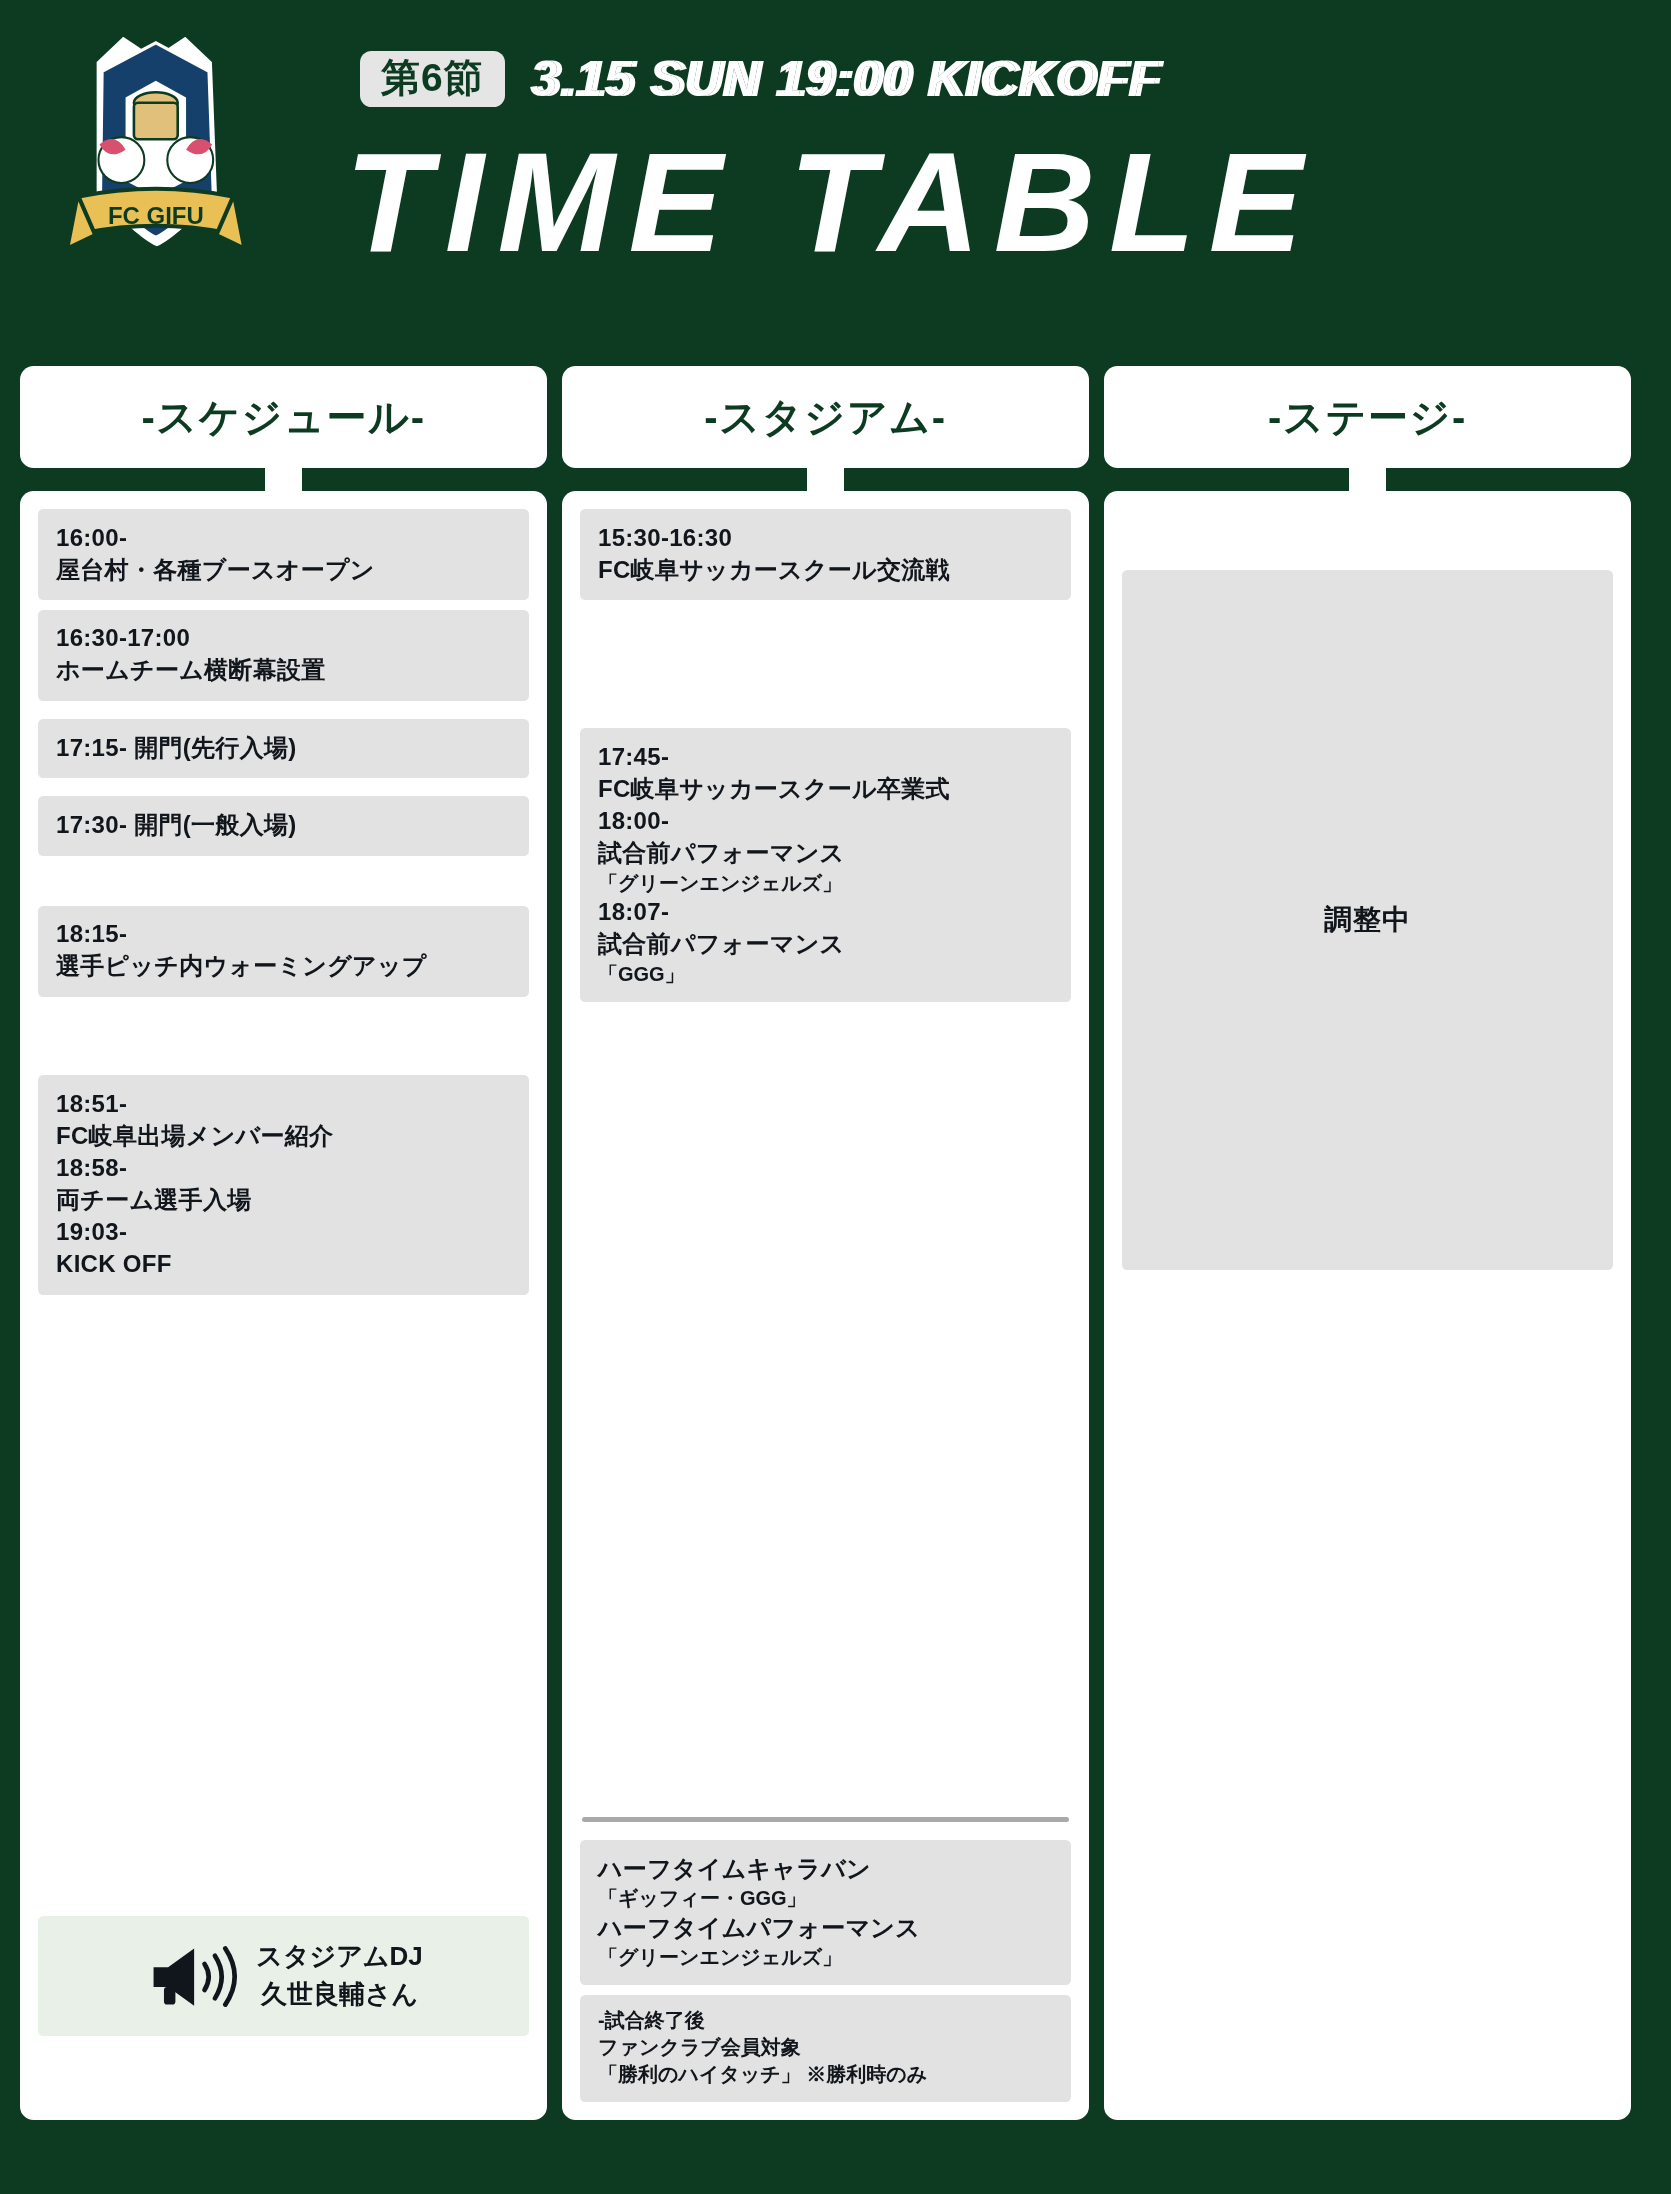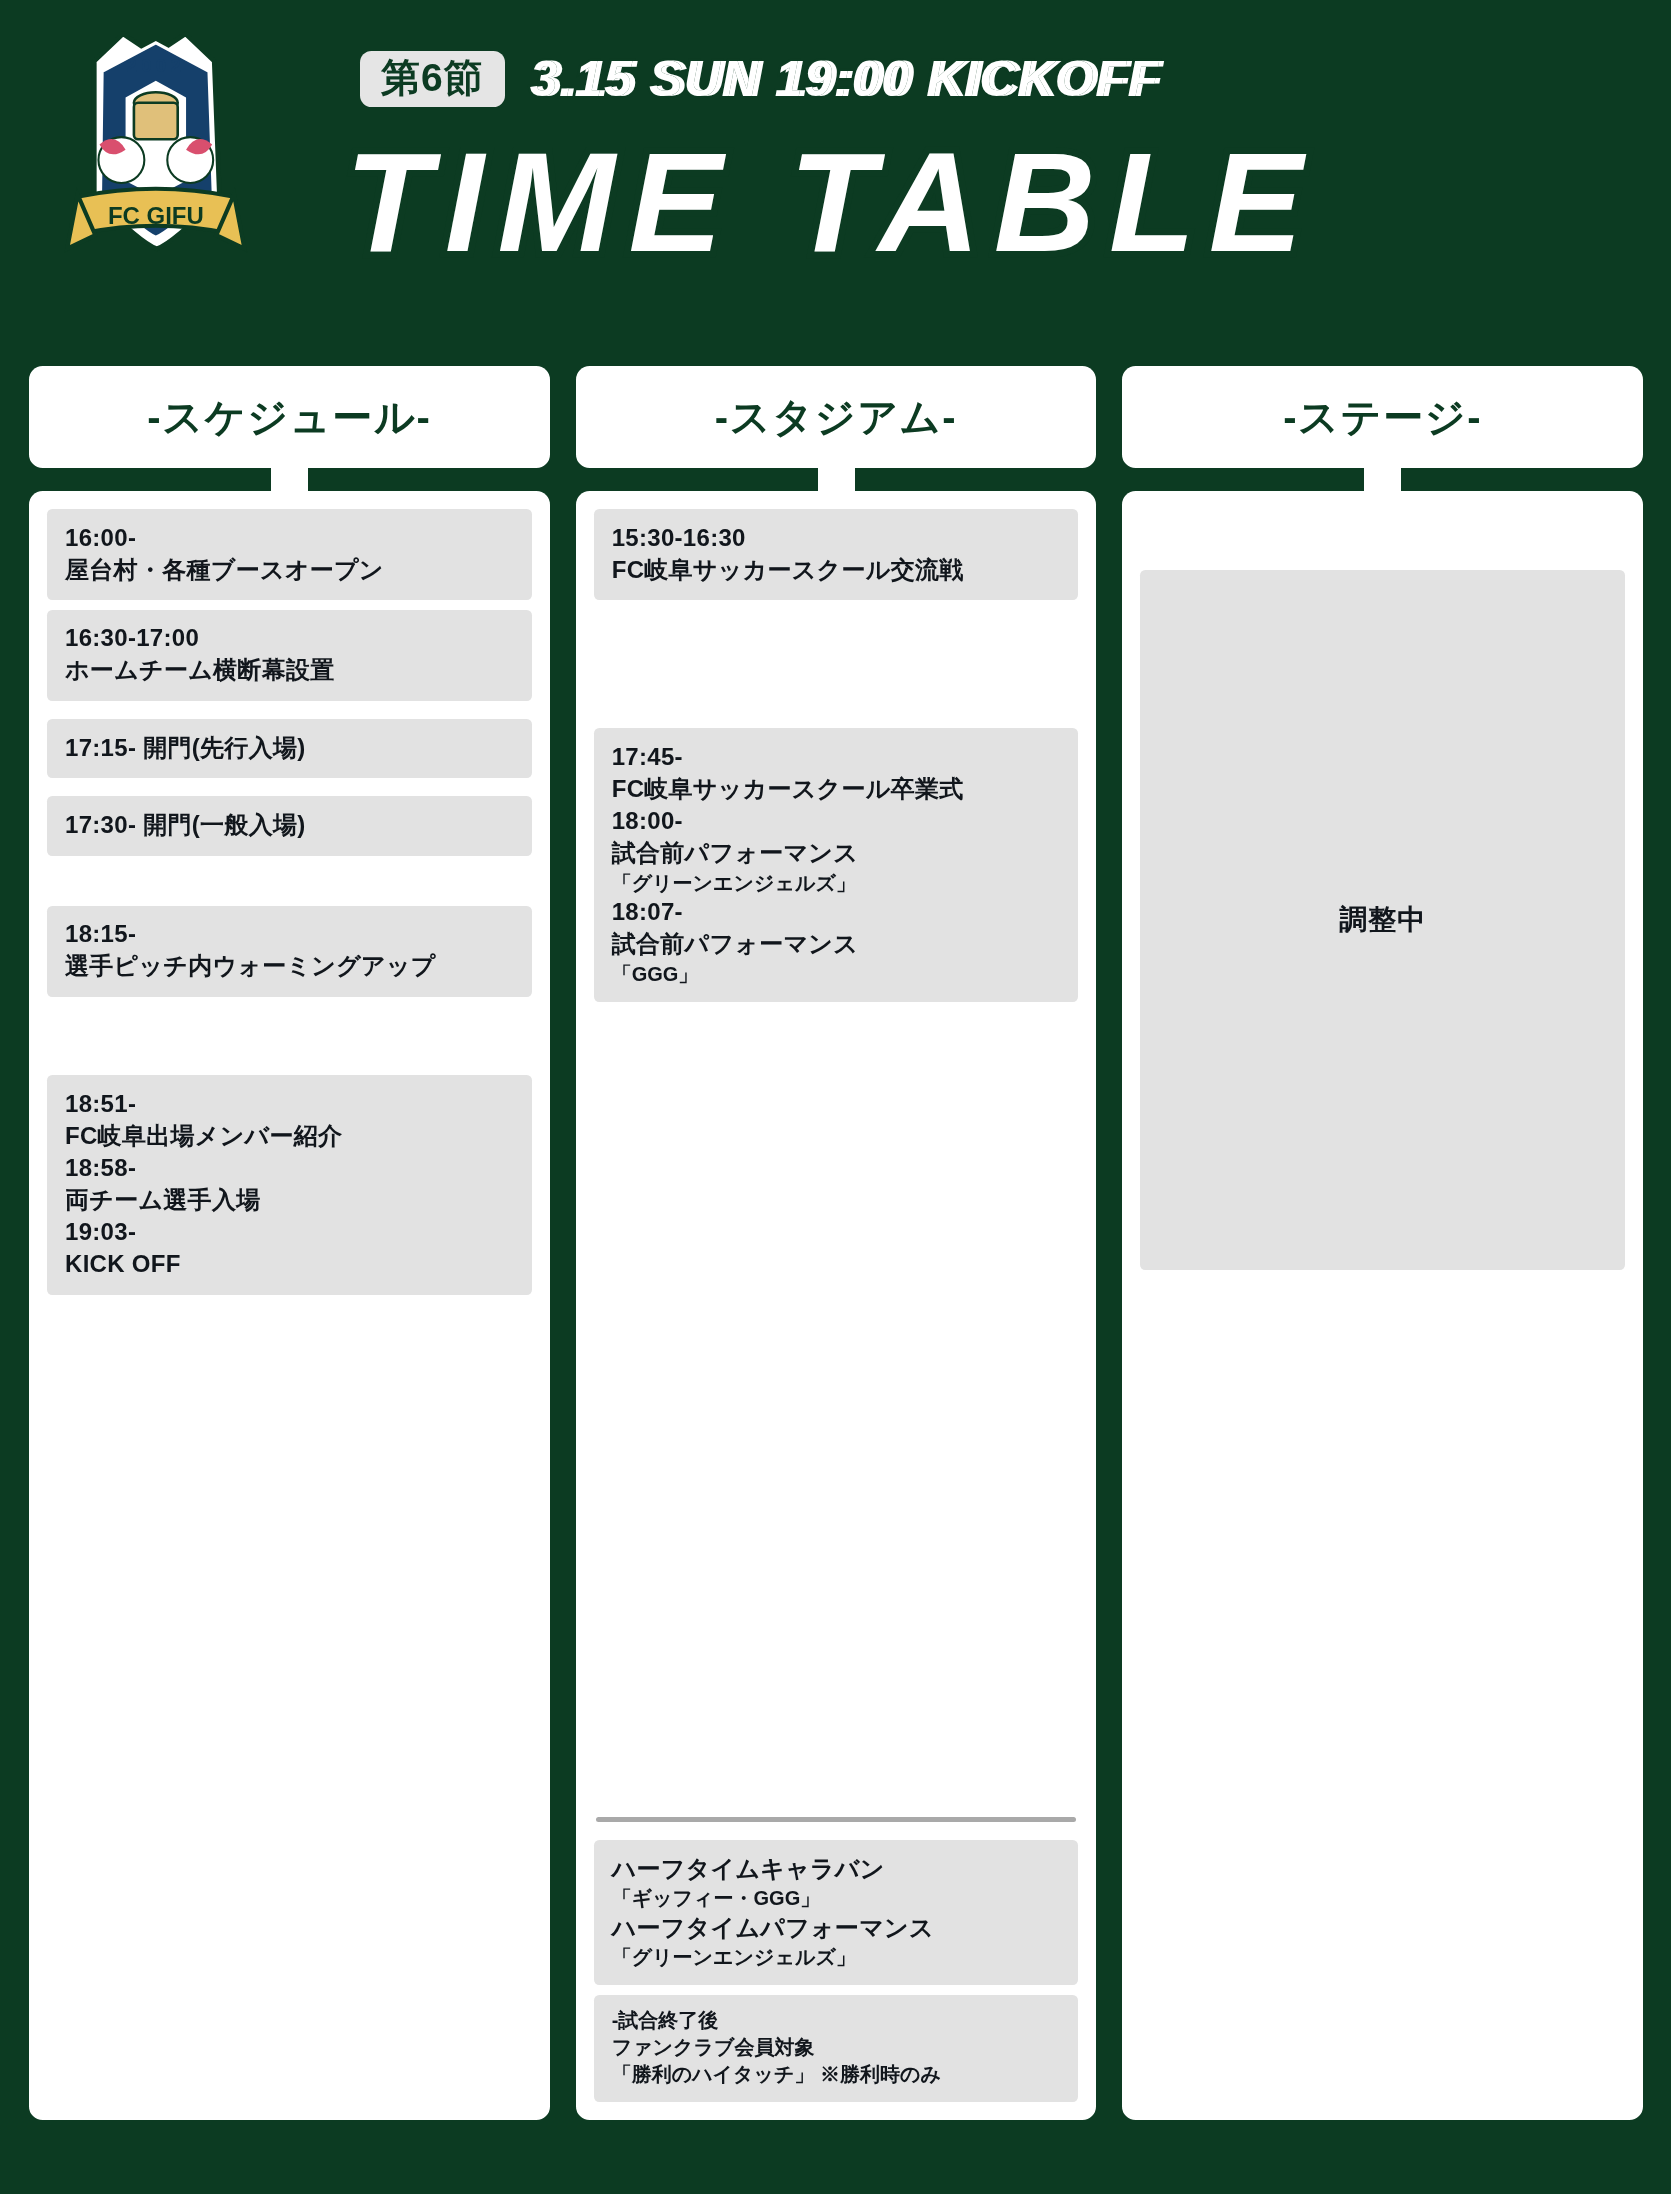--- a/index.html
+++ b/index.html
@@ -70,23 +70,23 @@
     letter-spacing: 13.6px;
     line-height: 1;
     white-space: nowrap;
     -webkit-text-stroke: 13.6px #0c3b22;
     paint-order: stroke fill;
   }
 
   
   .cols {
     position: relative;
-    padding: 0 29px;
-    display: flex;
-    gap: 26px;
+    padding: 0 20px;
+    display: flex;
+    gap: 15px;
     align-items: flex-start;
   }
   .col {
     position: relative;
   }
   .col-schedule { width: 527px; }
   .col-stadium  { width: 527px; }
   .col-stage    { width: 527px; }
 
   .col-head {
@@ -267,20 +267,37 @@
 
       <div class="block">
         <div class="t">18:51-
 FC岐阜出場メンバー紹介
 18:58-
 両チーム選手入場
 19:03-
 KICK OFF</div>
       </div>
 
+      <div class="abs-bottom-group" style="bottom:84px;">
+        <div class="dj-block">
+          <div class="dj-icon">
+            <svg viewBox="0 0 180 150" xmlns="http://www.w3.org/2000/svg">
+              <path d="M18 58 L18 96 L46 96 L96 132 L96 22 L46 58 Z" fill="#11161c"></path>
+              <rect x="38" y="96" width="22" height="34" rx="6" fill="#11161c"></rect>
+              <g stroke="#11161c" stroke-width="9" fill="none" stroke-linecap="round">
+                <path d="M116 52 q16 24 0 50"></path>
+                <path d="M136 36 q26 40 0 82"></path>
+                <path d="M156 22 q36 54 0 108"></path>
+              </g>
+            </svg>
+          </div>
+          <div class="dj-text">スタジアムDJ
+久世良輔さん</div>
+        </div>
+      </div>
 
     </div>
   </div>
 
   <div class="col col-stadium">
     <div class="col-head">-スタジアム-</div>
     <div class="connector"></div>
     <div class="col-body">
 
       <div class="block">

